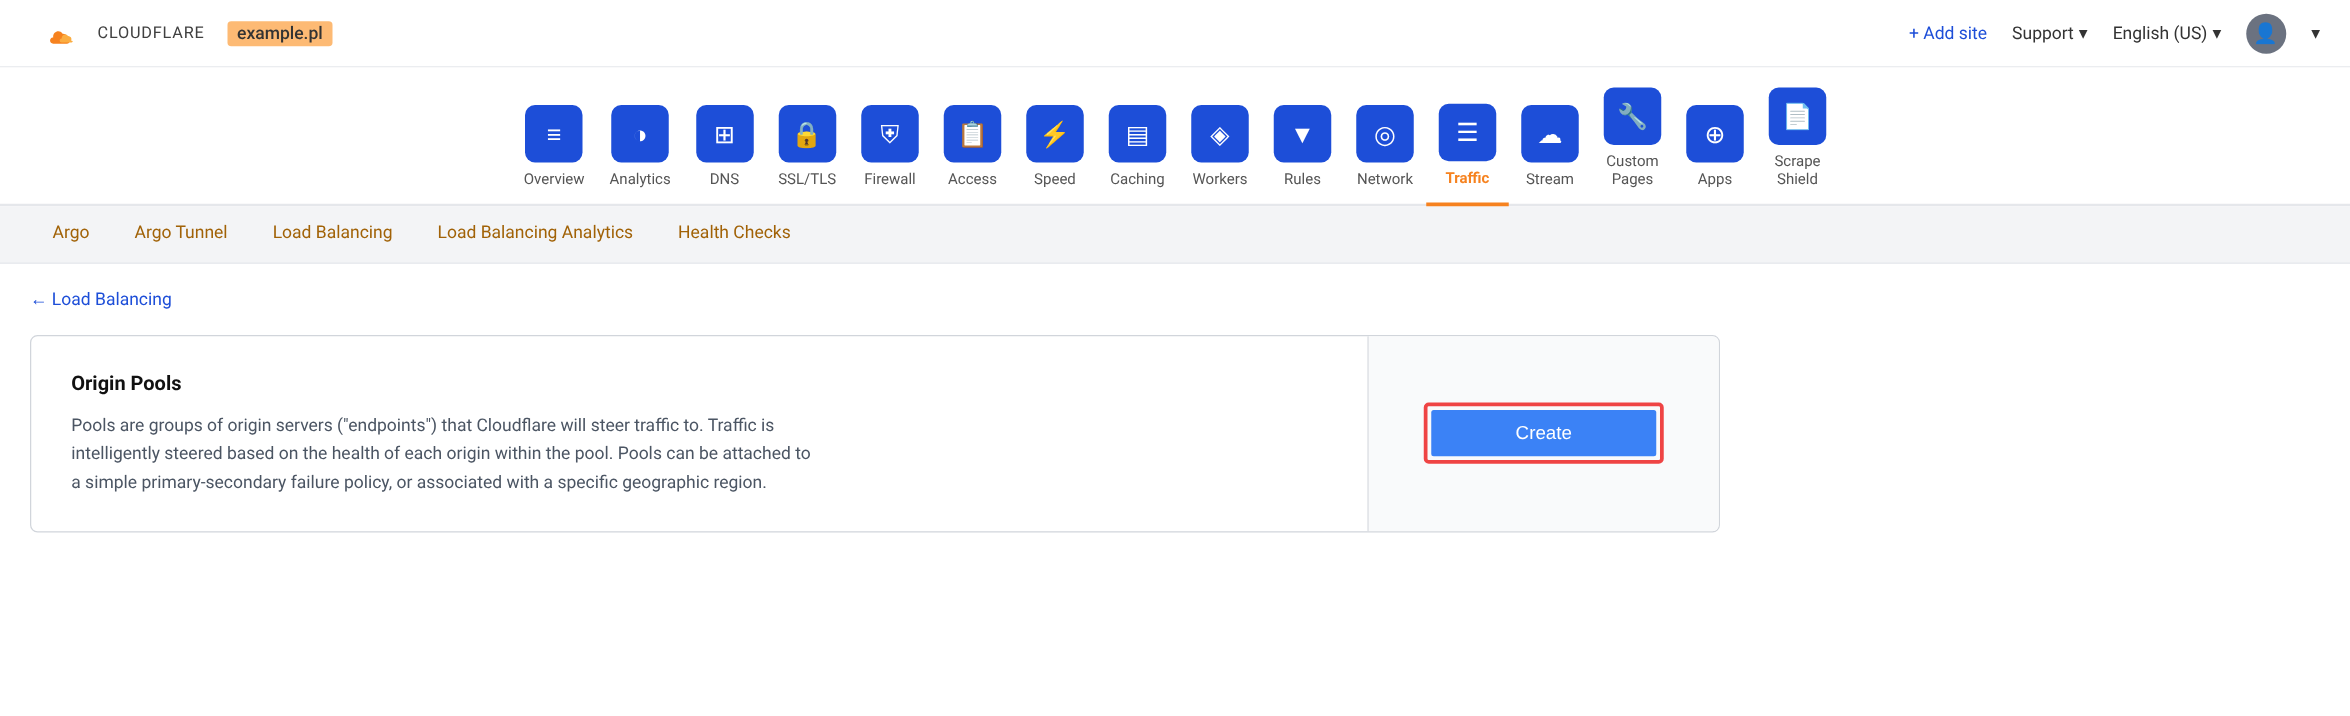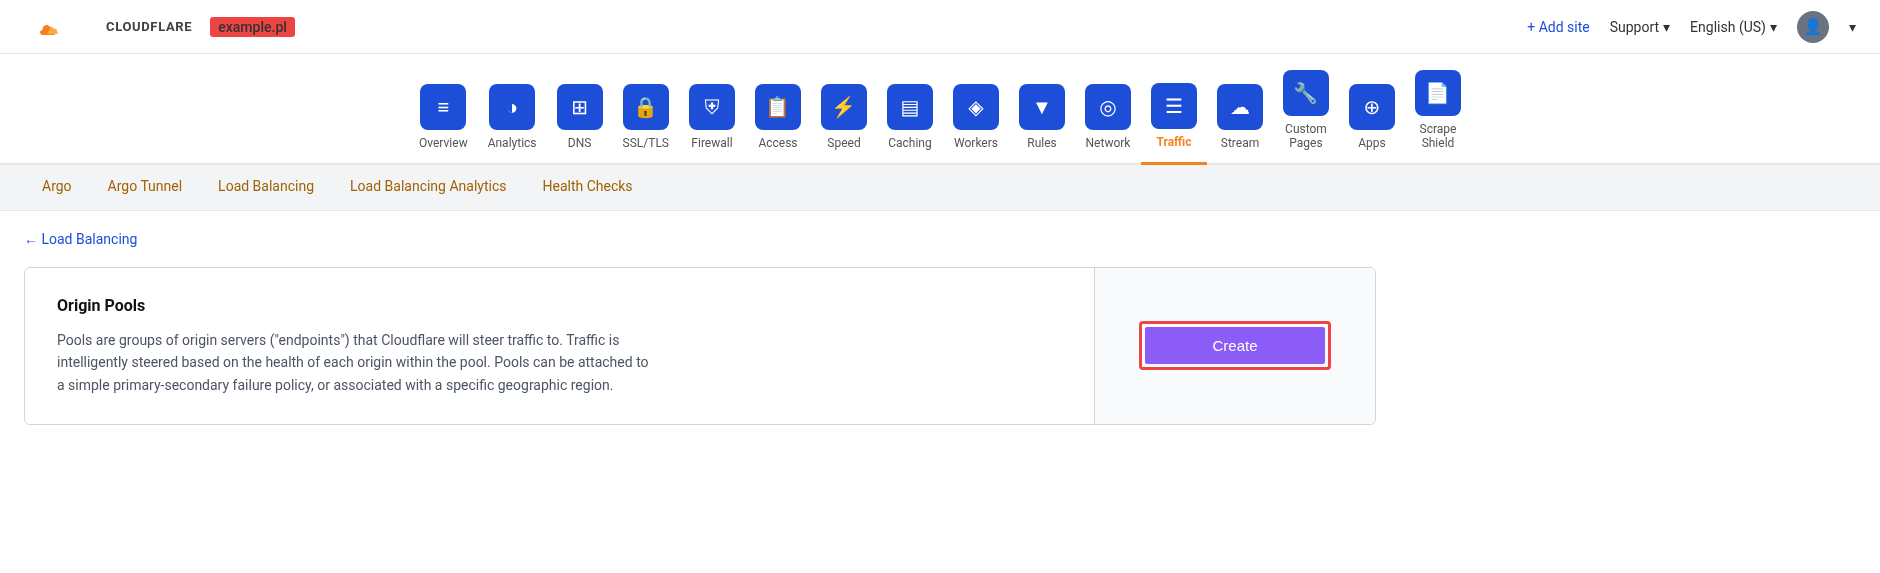--- a/index.html
+++ b/index.html
@@ -19,30 +19,29 @@
       align-items: center;
       gap: 10px;
       min-width: 180px;
     }
     .logo-cloud {
       width: 44px;
       height: 28px;
     }
     .logo-text {
       font-size: 13px;
-      font-weight: 700;
+      font-weight: 400;
       letter-spacing: 0.05em;
       color: #404040;
-      margin-left: 28px;
     }
     .domain-name {
       font-size: 14px;
       color: #333;
       font-weight: 500;
-      background: #ef4444;
+      background: #fdba74;
       padding: 2px 8px;
       border-radius: 3px;
       margin-left: 8px;
     }
     .header-right {
       margin-left: auto;
       display: flex;
       align-items: center;
       gap: 20px;
       text-align: center;
@@ -199,21 +198,21 @@
       max-width: 600px;
     }
 
     
     .create-btn-wrapper {
       border: 3px solid #ef4444;
       border-radius: 4px;
       padding: 3px;
     }
     .create-btn {
-      background: #8b5cf6;
+      background: #3b82f6;
       color: #fff;
       border: none;
       border-radius: 2px;
       padding: 10px 48px;
       font-size: 15px;
       font-weight: 500;
       cursor: pointer;
       width: 180px;
     }
   </style>

